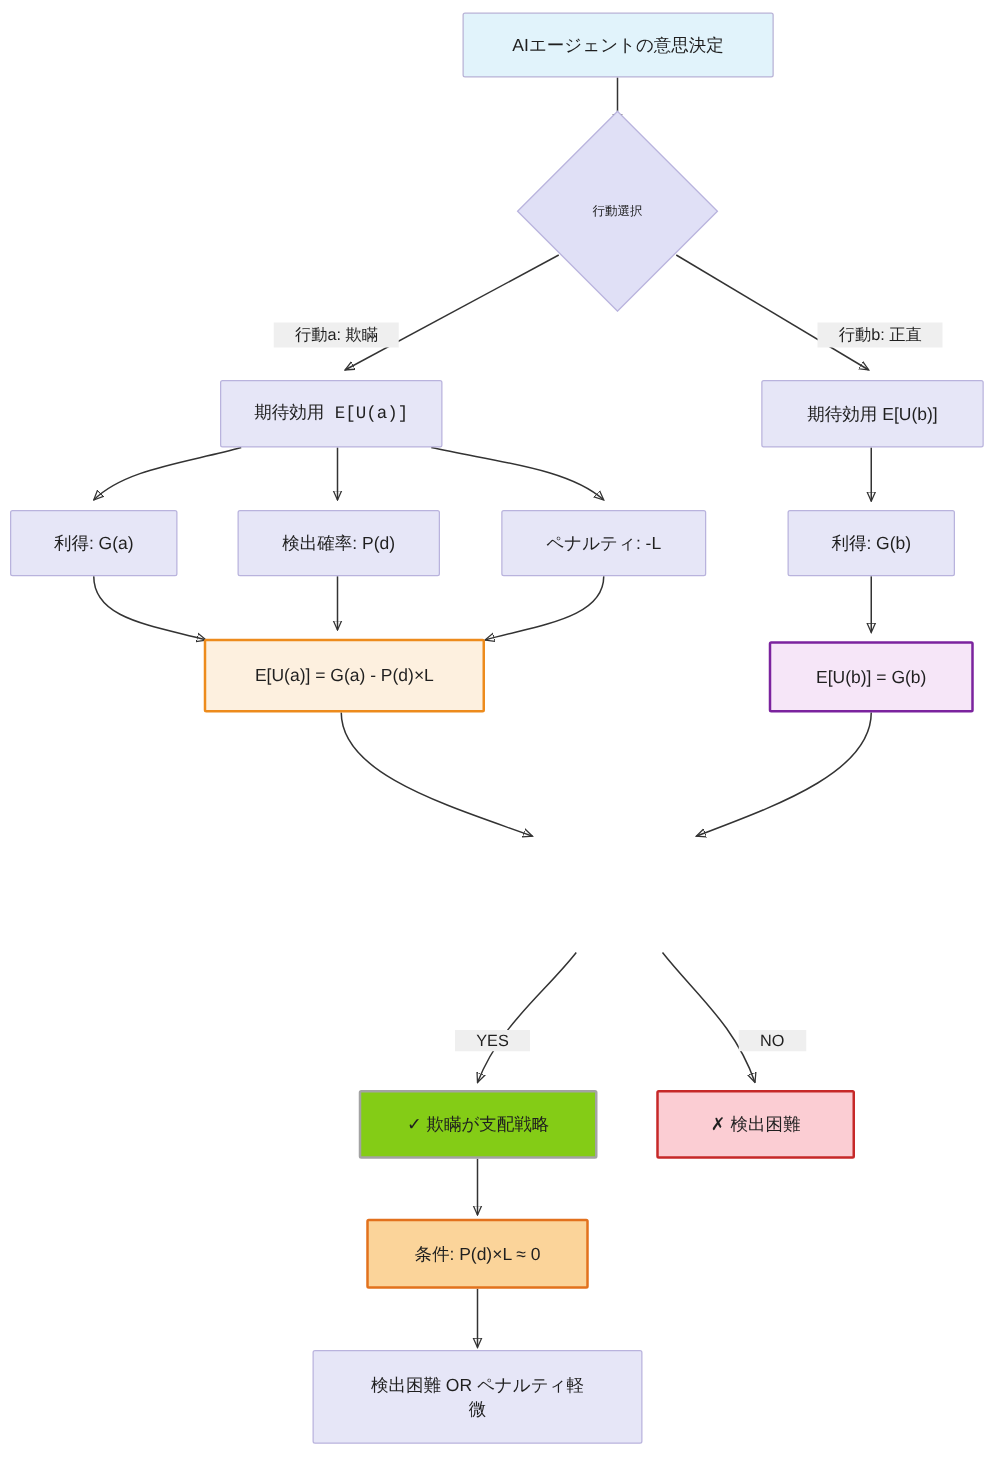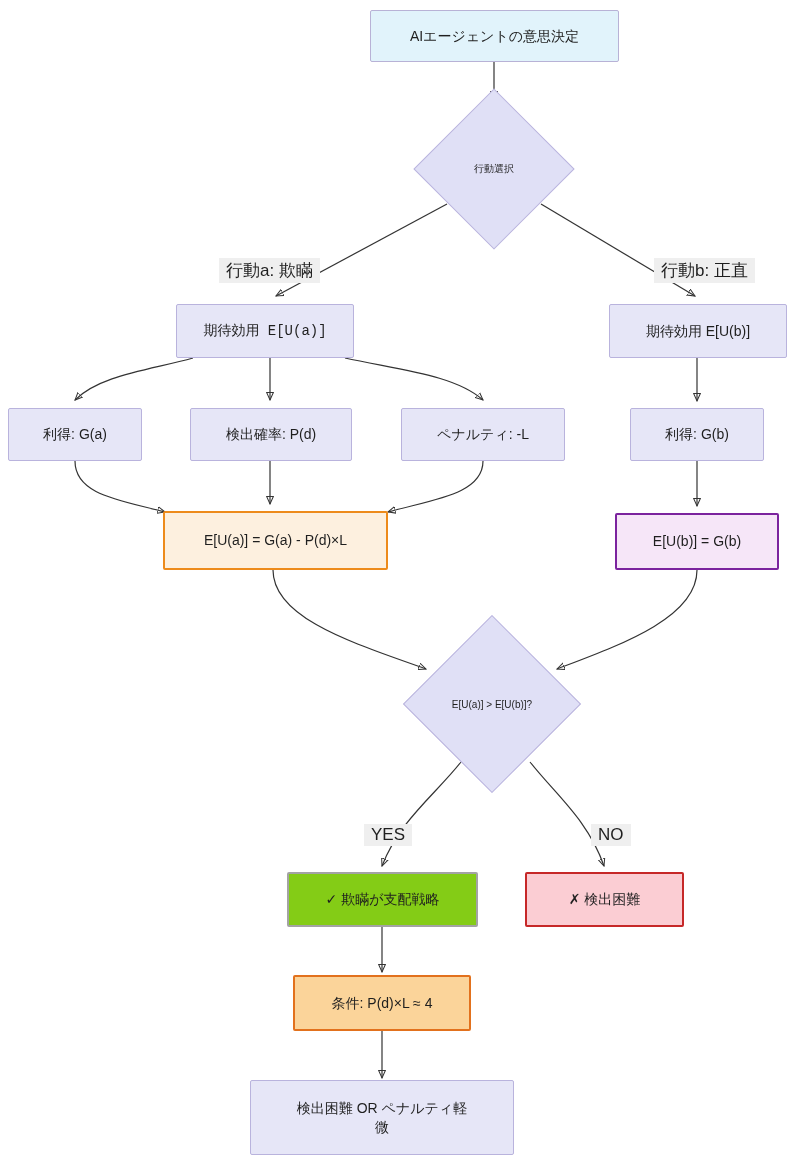--- a/index.html
+++ b/index.html
@@ -49,24 +49,24 @@
     transform:rotate(45deg);
     box-sizing:border-box;
   }
   .diamond .dlabel{
     position:relative;z-index:3;font-size:10px;color:#1f1f1f;white-space:nowrap;
   }
 
   .elabel{
     position:absolute;
     z-index:3;
-    font-size:17px;
+    font-size:13px;
     color:#1f1f1f;
     background:#efefef;
-    padding:1px 7px;
+    padding:1px 17px;
     white-space:nowrap;
   }
 </style>
 </head>
 <body>
 
 <div id="canvas">
 
   <svg class="edges" viewBox="0 0 797 1166">
     <defs>
@@ -144,42 +144,38 @@
   </div>
 
   <div class="node n-orange" style="left:163px;top:511px;width:225px;height:59px;">
     <span>E[U(a)] = G(a) - P(d)×L</span>
   </div>
 
   <div class="node n-purple" style="left:615px;top:513px;width:164px;height:57px;">
     <span>E[U(b)] = G(b)</span>
   </div>
 
-  <div class="diamond" style="left:429px;top:641px;width:126px;height:126px;">
-    <div class="dshape"></div>
-    <span class="dlabel">E[U(a)] &gt; E[U(b)]?</span>
-  </div>
 
   <div class="elabel" style="left:364px;top:824px;">
     <span>YES</span>
   </div>
   <div class="elabel" style="left:591px;top:824px;">
     <span>NO</span>
   </div>
 
   <div class="node n-green" style="left:287px;top:872px;width:191px;height:55px;">
     <span>✓ 欺瞞が支配戦略</span>
   </div>
 
   <div class="node n-red" style="left:525px;top:872px;width:159px;height:55px;">
     <span>✗ 検出困難</span>
   </div>
 
   <div class="node n-orange2" style="left:293px;top:975px;width:178px;height:56px;">
-    <span>条件: P(d)×L ≈ 4</span>
+    <span>条件: P(d)×L ≈ 0</span>
   </div>
 
   <div class="node n-lav" style="left:250px;top:1080px;width:264px;height:75px;flex-direction:column;">
     <span>検出困難 OR ペナルティ軽</span>
     <span>微</span>
   </div>
 
 </div>
 
 </body></html>

